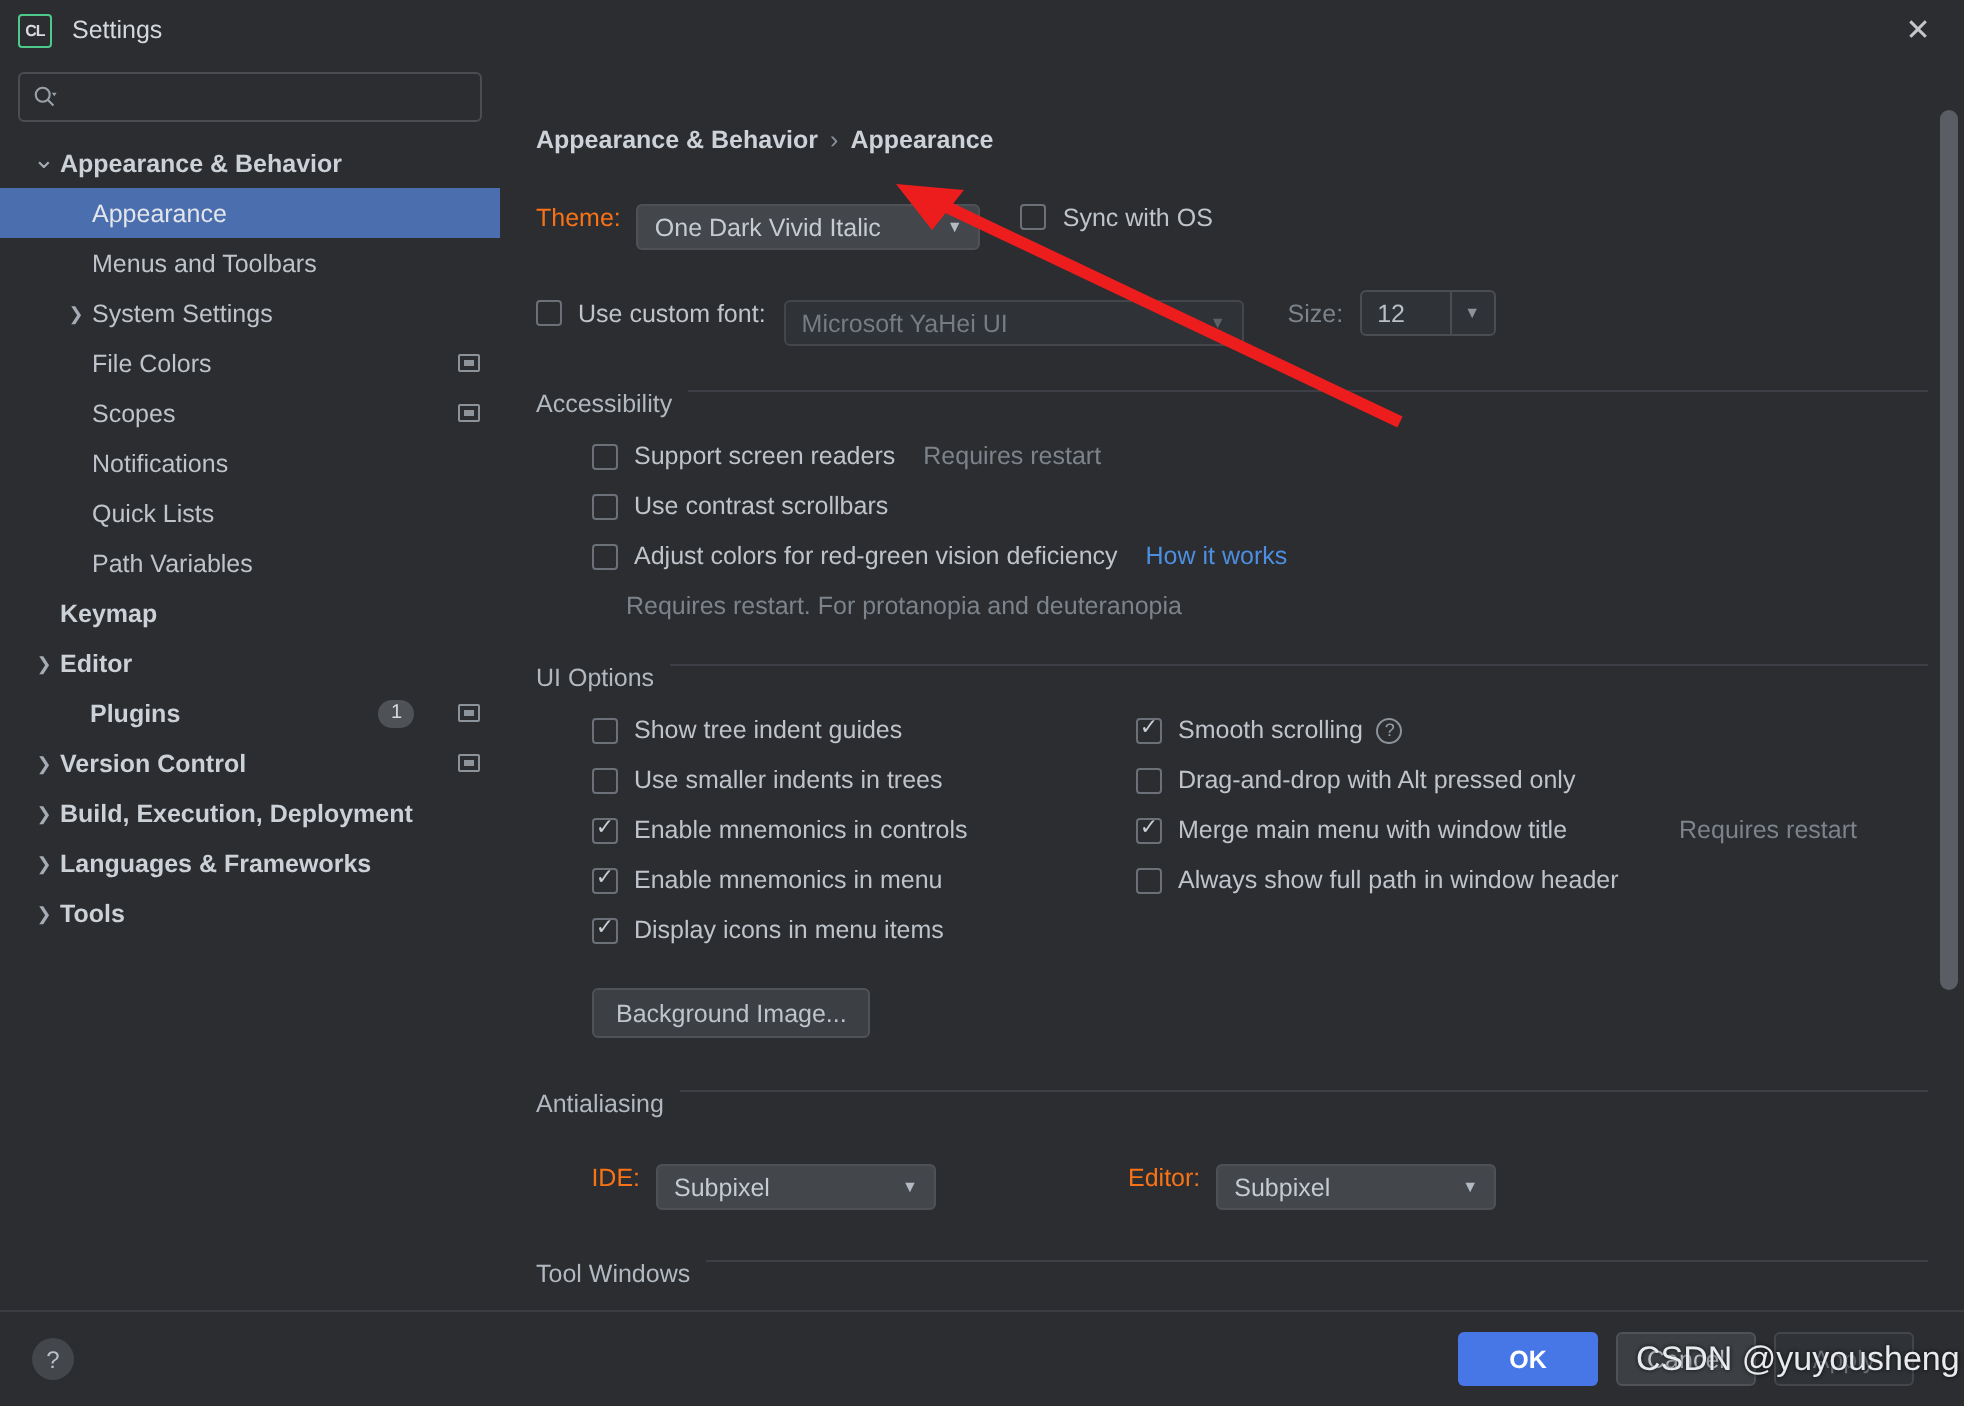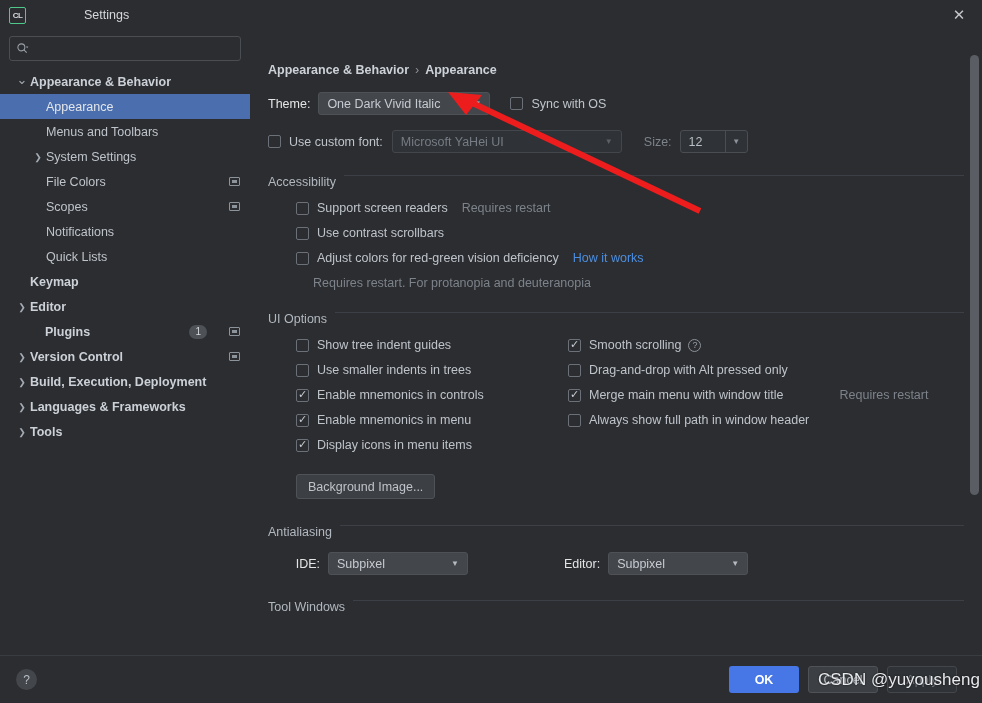--- a/index.html
+++ b/index.html
@@ -16,21 +16,20 @@
     display: flex; flex-direction: column;
   }
 
   
   .titlebar {
     height: 30px; flex: 0 0 30px;
     background: #2b2d30;
     display: flex; align-items: center;
     padding-left: 9px;
     position: relative;
-    gap: 48px;
   }
   .app-icon {
     width: 17px; height: 17px;
     border: 1.6px solid #4ec98a;
     border-radius: 2px;
     background: #2b2d30;
     display: flex; align-items: center; justify-content: center;
     font-size: 8px; font-weight: bold; color: #d6d9de;
     letter-spacing: -0.5px;
     margin-right: 10px;
@@ -102,29 +101,30 @@
   .content {
     flex: 1; background: #2b2d30;
     position: relative; overflow: hidden;
     padding: 0 18px 0 18px;
   }
   .breadcrumb { padding-top: 33px; font-size: 12.5px; font-weight: bold; color: #cdd2d9; }
   .breadcrumb .sep { color: #8d939b; font-weight: normal; margin: 0 6px; }
 
   .row { display: flex; align-items: center; }
   .theme-row { margin-top: 15px; }
-  .label-txt { font-size: 12.5px; color: #e5e5e5; }
+  .label-txt { font-size: 12.5px; color: #f97316; }
   .label-dim { font-size: 12.5px; color: #7d838b; }
 
   .combo {
     height: 23px; background: #43464b;
     border: 1px solid #4e5257; border-radius: 3px;
     display: flex; align-items: center;
     padding: 0 0 0 8px; cursor: pointer; color: #c6cbd2;
     font-size: 12.5px;
+    margin-top: 10px;
   }
   .combo .arrow {
     width: 24px; display: flex; align-items: center; justify-content: center;
     color: #b4bac1; font-size: 8px;
   }
   .combo.disabled { background: #2f3236; border-color: #43464b; color: #767c84; }
   .combo.disabled .arrow { color: #5c6168; }
   .combo .val { flex: 1; }
 
   .field {
@@ -285,20 +285,25 @@
           <div class="tree-item" style="padding-left: 30px;">
             <span class="tree-arrow"></span>
             <span class="tree-label">Notifications</span>
             <span class="tree-spacer"></span>
           </div>
           <div class="tree-item" style="padding-left: 30px;">
             <span class="tree-arrow"></span>
             <span class="tree-label">Quick Lists</span>
             <span class="tree-spacer"></span>
           </div>
+          <div class="tree-item" style="padding-left: 30px;">
+            <span class="tree-arrow"></span>
+            <span class="tree-label">Path Variables</span>
+            <span class="tree-spacer"></span>
+          </div>
           <div class="tree-item" style="padding-left: 14px;">
             <span class="tree-arrow"></span>
             <span class="tree-label bold">Keymap</span>
             <span class="tree-spacer"></span>
           </div>
           <div class="tree-item" style="padding-left: 14px;">
             <span class="tree-arrow">❯</span>
             <span class="tree-label bold">Editor</span>
             <span class="tree-spacer"></span>
           </div>

